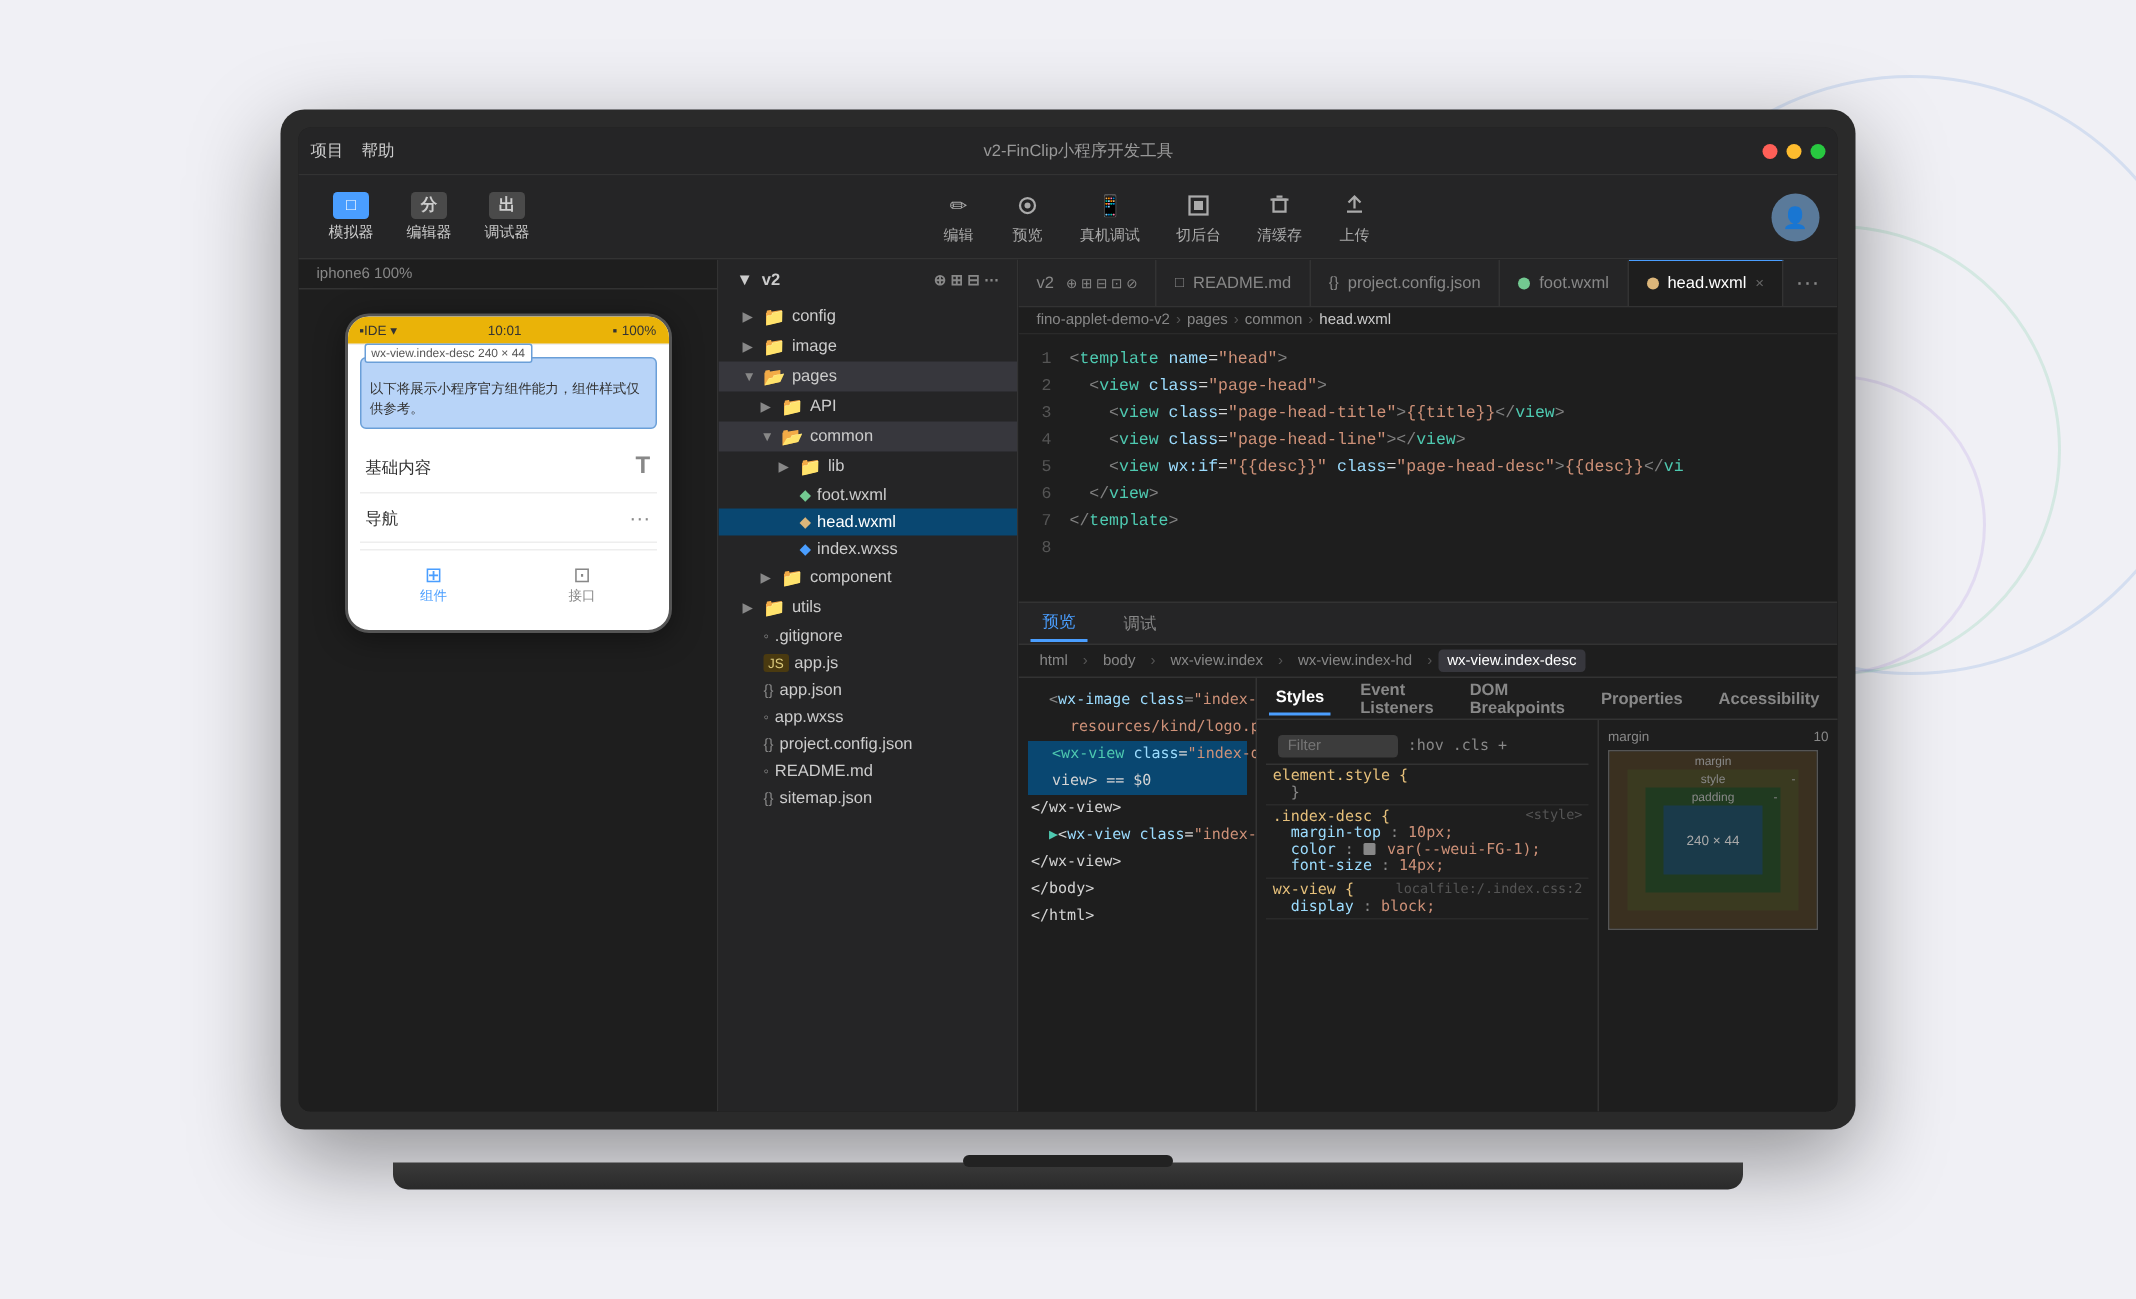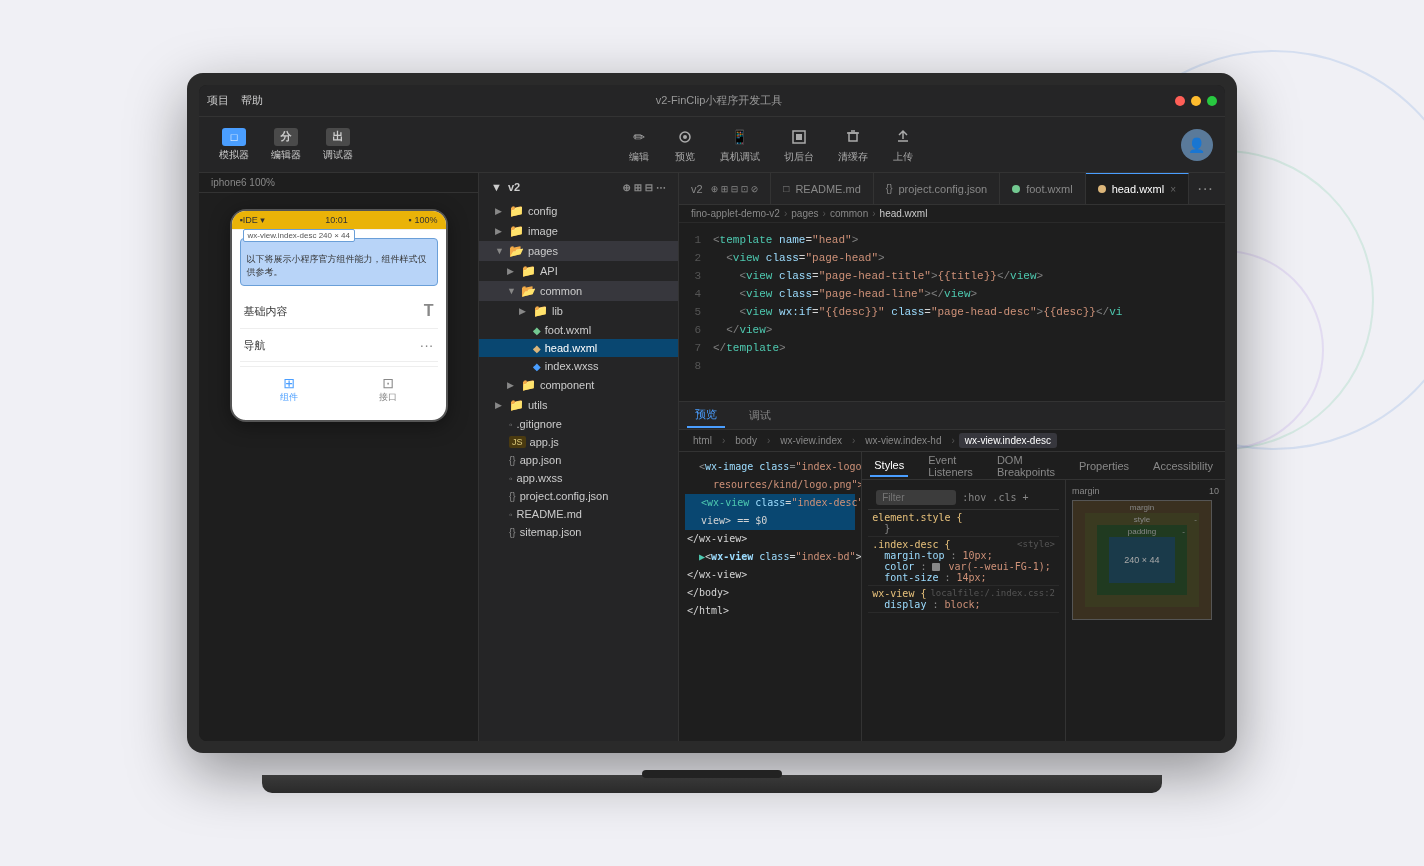--- a/index.html
+++ b/index.html
@@ -538,21 +538,21 @@
     }
     .styles-tabs {
       height: 28px;
       display: flex;
       align-items: center;
       gap: 16px;
       padding: 0 8px;
       border-bottom: 1px solid #333;
       font-size: 11px;
     }
-    .styles-tab { color: #888; cursor: pointer; padding: 4px 4px; }
+    .styles-tab { color: #888; cursor: pointer; padding: 4px 4px; font-weight: bold; }
     .styles-tab.active { color: #fff; border-bottom: 2px solid #4a9eff; }
     .styles-filter {
       padding: 4px 8px;
       border-bottom: 1px solid #333;
       display: flex;
       align-items: center;
       gap: 6px;
     }
     .filter-input {
       background: #3c3c3c;
@@ -966,21 +966,21 @@
             </div>
 
             <div class="devtools-content">
 
               <div class="html-inspector">
                 <div class="html-line" style="color:#888;">  &lt;<span style="color:#9cdcfe;">wx-image</span> <span style="color:#9cdcfe;">class</span>=<span style="color:#ce9178;">"index-logo"</span> = =</div>
                 <div class="html-line" style="color:#ce9178;padding-left:16px;">  resources/kind/logo.png"&gt;&lt;/wx-image&gt;</div>
                 <div class="html-line selected" style="padding-left:4px;">  <span style="color:#4ec9b0;">&lt;wx-view</span> <span style="color:#9cdcfe;">class</span>=<span style="color:#ce9178;">"index-desc"</span>&gt;</div>
                 <div class="html-line selected" style="padding-left:4px;"><span style="color:#d4d4d4;">  view&gt; == $0</span></div>
                 <div class="html-line">&lt;/wx-view&gt;</div>
-                <div class="html-line">  <span style="color:#4ec9b0;">▶</span>&lt;<span style="color:#9cdcfe;font-weight:bold;">wx-view</span> <span style="color:#9cdcfe;">class</span>=<span style="color:#ce9178;">"index-bd"</span>&gt;<span style="color:#888;">_</span>&lt;/wx-view&gt;</div>
+                <div class="html-line">  <span style="color:#4ec9b0;">▶</span>&lt;<span style="color:#9cdcfe;">wx-view</span> <span style="color:#9cdcfe;">class</span>=<span style="color:#ce9178;">"index-bd"</span>&gt;<span style="color:#888;">_</span>&lt;/wx-view&gt;</div>
                 <div class="html-line">&lt;/wx-view&gt;</div>
                 <div class="html-line">&lt;/body&gt;</div>
                 <div class="html-line">&lt;/html&gt;</div>
               </div>
 
               <div class="styles-panel-container">
                 <div class="styles-tabs">
                   <span class="styles-tab active">Styles</span>
                   <span class="styles-tab">Event Listeners</span>
                   <span class="styles-tab">DOM Breakpoints</span>

